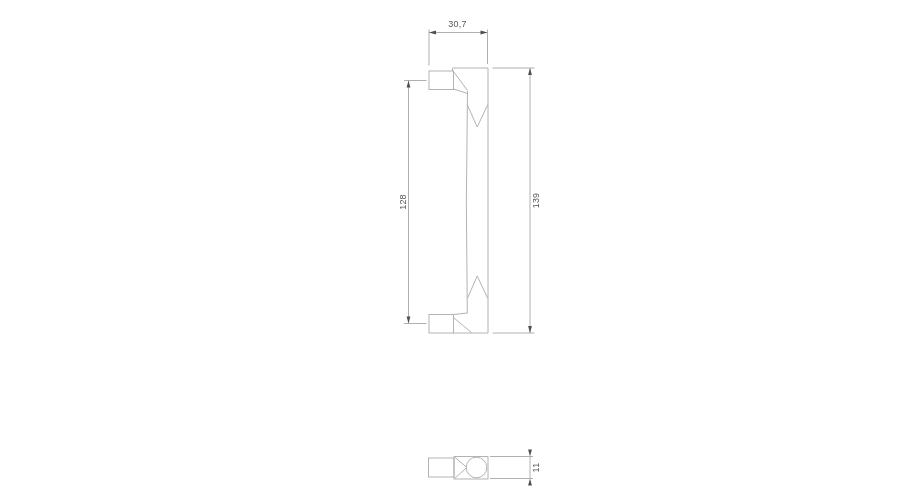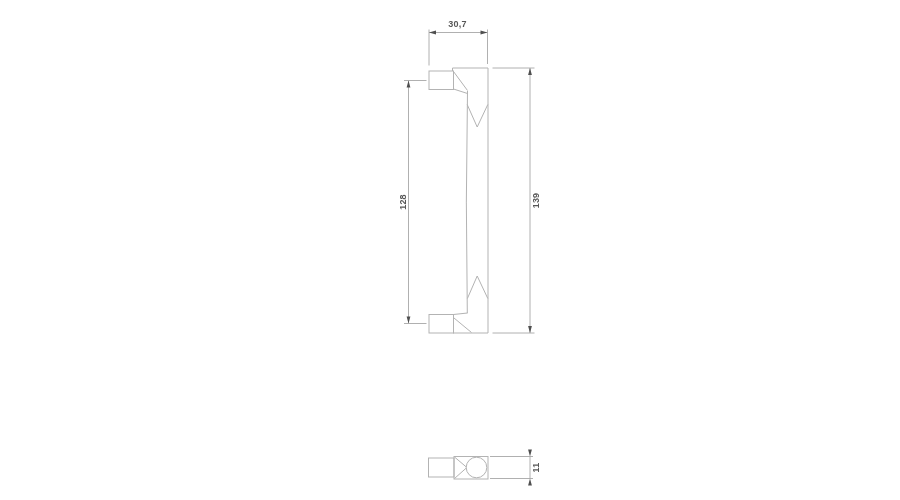--- a/index.html
+++ b/index.html
@@ -1,21 +1,21 @@
 <!DOCTYPE html>
 <html style="--background: #ffffff; --line: #b3b3b3; --dimension: #b0b0b0; --arrow: #4f4f4f; --text: #565656;"><head>
 <meta charset="utf-8">
 <style>
   html, body { margin: 0; padding: 0; }
   body {
     width: 900px; height: 500px; overflow: hidden;
     background: var(--background, #ffffff);
     font-family: "Liberation Sans", "DejaVu Sans", sans-serif;
   }
-  .canvas { position: relative; width: 900px; height: 500px; background: var(--background, #ffffff); font-weight: bold; }
+  .canvas { position: relative; width: 900px; height: 500px; background: var(--background, #ffffff); }
   svg { display: block; }
   
   .geo rect, .geo path, .geo circle, .geo line {
     fill: none;
     stroke: var(--line, #b3b3b3);
     stroke-width: 1;
     stroke-linecap: butt;
     stroke-linejoin: miter;
   }
   

